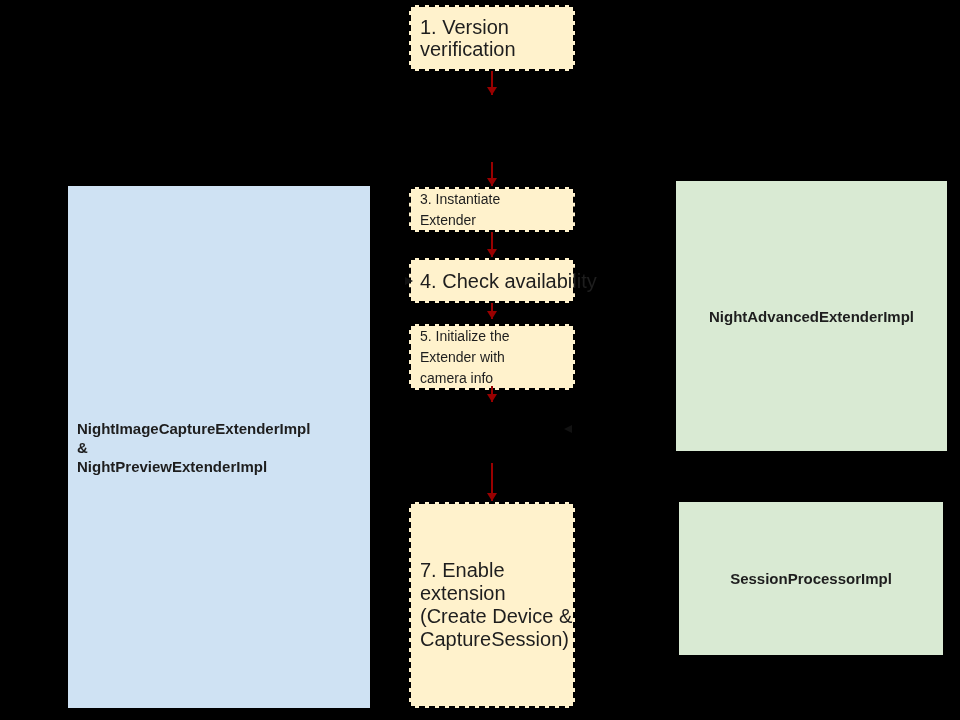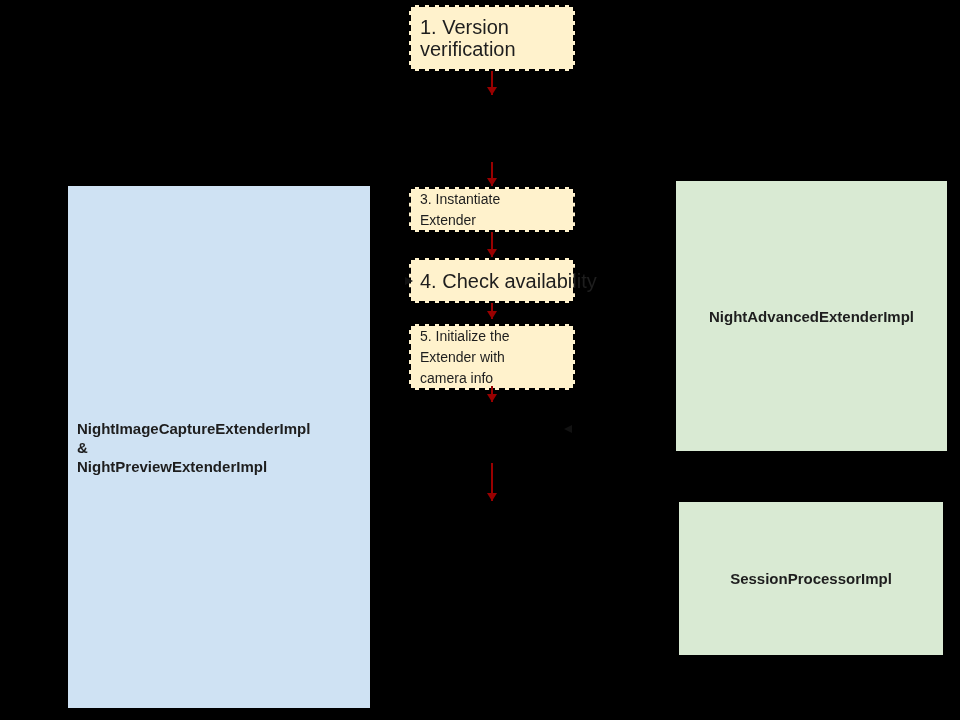--- a/index.html
+++ b/index.html
@@ -141,20 +141,26 @@
     <div class="step-label fs-md">4. Check availability</div>
   </div>
 
   <div class="step" style="top:324px; height:66px">
     <div class="step-label fs-sm">5. Initialize the
 Extender with
 camera info</div>
   </div>
 
 
+  <div class="step" style="top:502px; height:206px">
+    <div class="step-label fs-lg lh-tall">7. Enable
+extension
+(Create Device &amp;
+CaptureSession)</div>
+  </div>
 
   <div class="arrow" style="top:71px;  height:24px"></div>
   <div class="arrow" style="top:162px; height:24px"></div>
   <div class="arrow" style="top:232px; height:25px"></div>
   <div class="arrow" style="top:303px; height:16px"></div>
   <div class="arrow" style="top:386px; height:16px"></div>
   <div class="arrow" style="top:463px; height:38px"></div>
 
   <div class="mini-head" id="mini-head-step4"></div>
   <div class="mini-head" id="mini-head-step6"></div>

